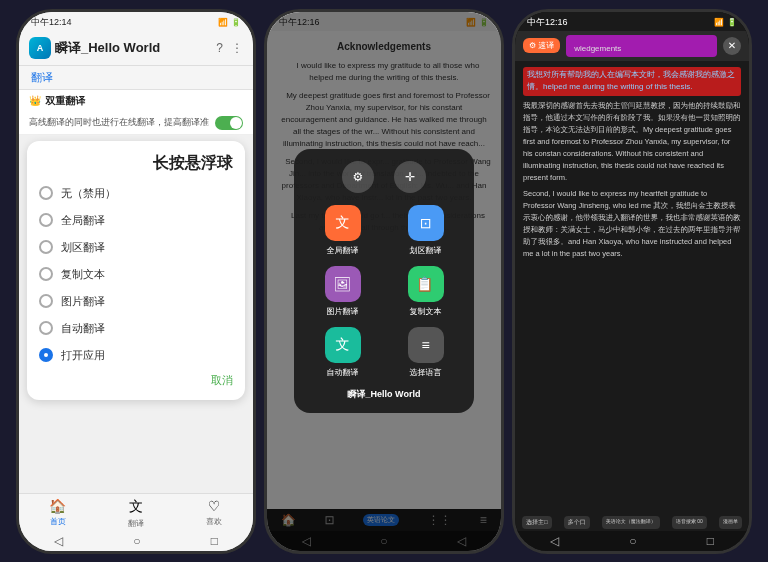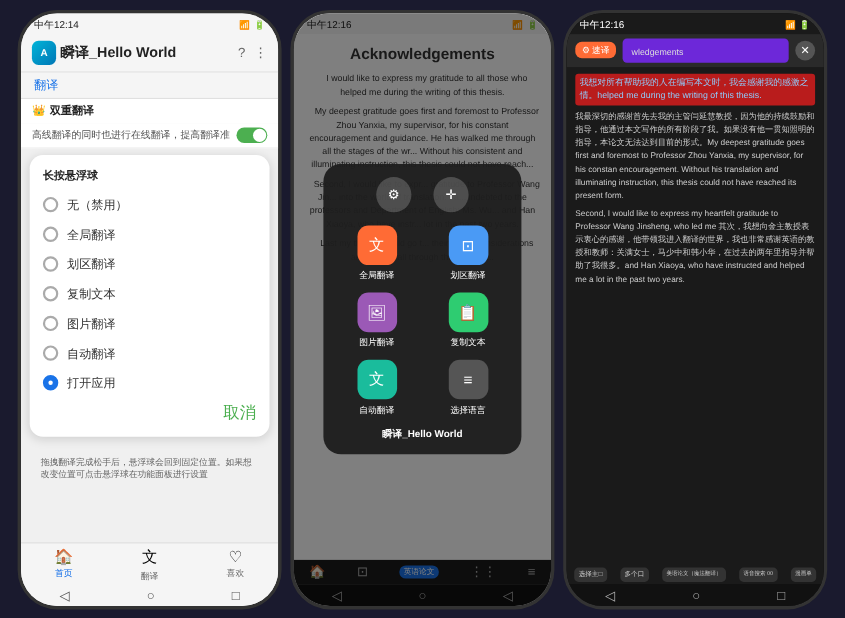--- a/index.html
+++ b/index.html
@@ -158,24 +158,25 @@
     
     .floating-menu {
       background: #fff;
       border-radius: 12px;
       margin: 6px 8px;
       padding: 8px 0;
       box-shadow: 0 2px 10px rgba(0,0,0,0.15);
     }
 
     .floating-menu-title {
-      font-size: 10px;
+      font-size: 16px;
       font-weight: bold;
       color: #222;
       padding: 4px 12px 6px;
+      text-align: right;
     }
 
     .menu-item {
       display: flex;
       align-items: flex-start;
       padding: 6px 12px;
       gap: 8px;
     }
 
     .radio-circle {
@@ -205,21 +206,21 @@
     }
 
     .menu-item-label {
       font-size: 11px;
       color: #333;
     }
 
     .cancel-btn {
       text-align: right;
       padding: 4px 12px;
-      font-size: 15px;
+      font-size: 11px;
       color: #4caf50;
     }
 
     
     .fixed-ball-section {
       background: #f0f0f0;
       padding: 6px 10px;
       margin: 6px 8px;
     }
 
@@ -277,21 +278,21 @@
     .doc-content {
       padding: 8px 10px;
       font-size: 8px;
       color: #333;
       line-height: 1.5;
       flex: 1;
       overflow: hidden;
     }
 
     .doc-title {
-      font-size: 14px;
+      font-size: 10px;
       font-weight: bold;
       margin-bottom: 6px;
       text-align: center;
     }
 
     .doc-para {
       margin-bottom: 6px;
       text-indent: 8px;
       text-align: center;
     }
@@ -573,21 +574,20 @@
         </div>
         <div class="menu-item">
           <div class="radio-circle selected"></div>
           <span class="menu-item-label">打开应用</span>
         </div>
 
         <div class="cancel-btn">取消</div>
       </div>
 
       <div class="fixed-ball-section">
-        <div class="fixed-ball-desc">拖拽翻译完成松手后，悬浮球会回到固定位置。如果想改变位置可点击悬浮球在功能面板进行设置</div>
       </div>
 
       <div style="flex:1;background:#f0f0f0;"></div>
 
       <div class="bottom-nav">
         <div class="nav-item active">
           <span class="nav-icon">🏠</span>
           <span class="nav-label">首页</span>
         </div>
         <div class="nav-item">
@@ -690,32 +690,32 @@
           <span>📶</span>
           <span>🔋</span>
         </div>
       </div>
 
       <div class="phone3-header">
         <div class="p3-settings-btn">
           <span>⚙</span>
           <span>速译</span>
         </div>
-        <div style="background:#6d28d9;padding:2px 8px;border-radius:4px;flex:1;margin:0 6px;">
+        <div style="background:#a21caf;padding:2px 8px;border-radius:4px;flex:1;margin:0 6px;">
           <span style="font-size:8px;color:#ddd;">wledgements</span>
         </div>
         <div class="p3-close-btn">✕</div>
       </div>
 
       <div class="chinese-text">
         <div class="cn-para" style="color:#90caf9;background:#b91c1c;padding:2px 4px;border-radius:3px;margin-bottom:4px;">
           我想对所有帮助我的人在编写本文时，我会感谢我的感激之情。helped me during the writing of this thesis.
         </div>
         <div class="cn-para" style="font-size:7.5px;color:#ccc;margin-bottom:4px;">
-          我最深切的感谢首先去我的主管闫延慧教授，因为他的持续鼓励和指导，他通过本文写作的所有阶段了我。如果没有他一贯知照明的指导，本论文无法达到目前的形式。My deepest gratitude goes first and foremost to Professor Zhou Yanxia, my supervisor, for his constan encouragement. Without his translation and illuminating instruction, this thesis could not have reached its present form.
+          我最深切的感谢首先去我的主管闫延慧教授，因为他的持续鼓励和指导，他通过本文写作的所有阶段了我。如果没有他一贯知照明的指导，本论文无法达到目前的形式。My deepest gratitude goes first and foremost to Professor Zhou Yanxia, my supervisor, for his constan considerations. Without his consistent and illuminating instruction, this thesis could not have reached its present form.
         </div>
         <div class="cn-para" style="font-size:7.5px;color:#ccc;margin-bottom:20px;">
           Second, I would like to express my heartfelt gratitude to Professor Wang Jinsheng, who led me 其次，我想向金主教授表示衷心的感谢，他带领我进入翻译的世界，我也非常感谢英语的教授和教师：关满女士，马少中和韩小华，在过去的两年里指导并帮助了我很多。and Han Xiaoya, who have instructed and helped me a lot in the past two years.
         </div>
       </div>
 
       <div class="p3-toolbar">
         <div class="p3-tool-btn">选择主□</div>
         <div class="p3-tool-btn">多个口</div>
         <div class="p3-tool-btn" style="font-size:5px;">美语论文（魔法翻译）</div>

